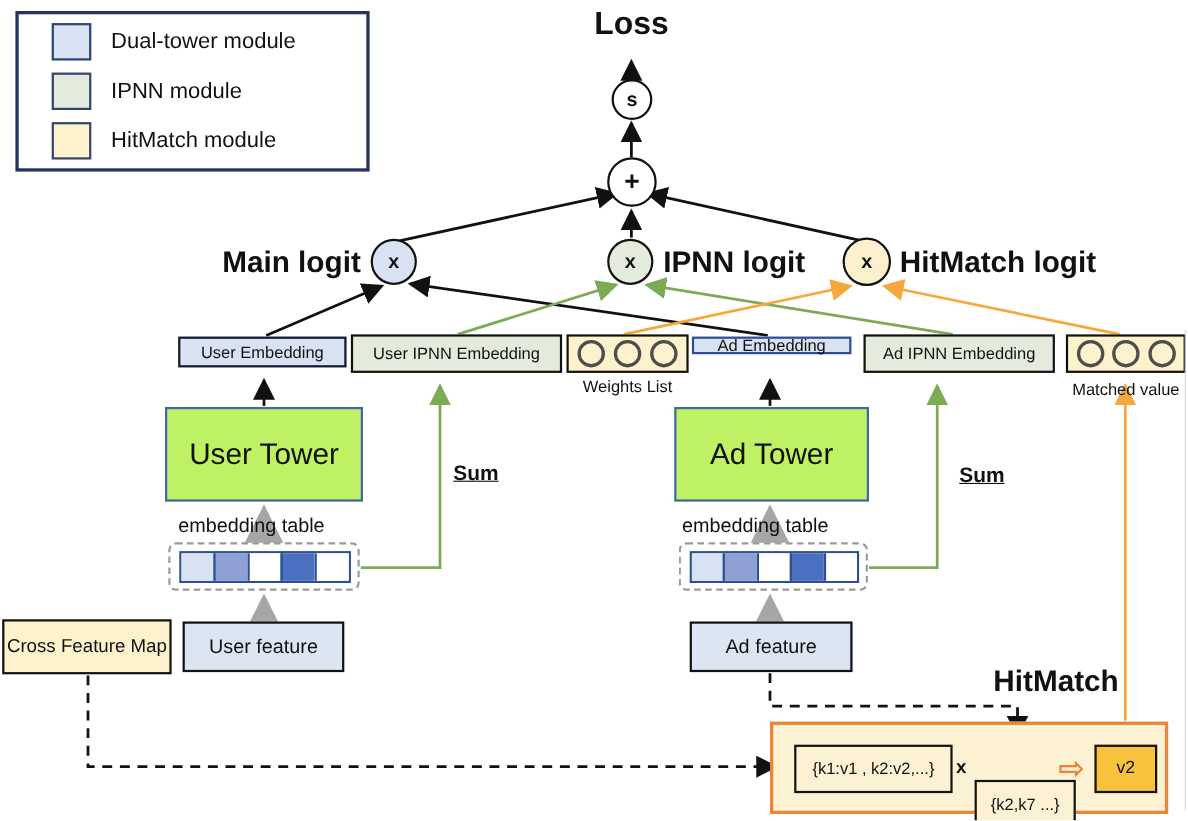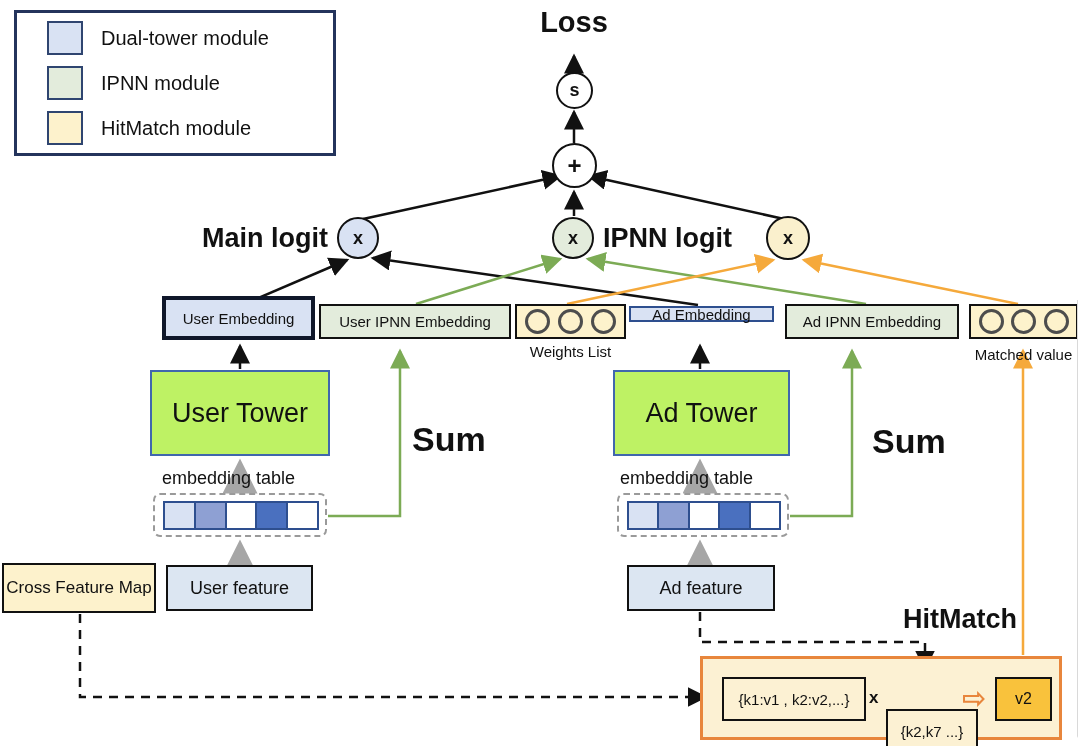--- a/index.html
+++ b/index.html
@@ -35,38 +35,38 @@
   .c-main { left:337px; top:217px; width:42px; height:42px; background:#d9e2f3; font-size:18px; font-weight:600;}
   .c-ipnn { left:552px; top:217px; width:42px; height:42px; background:#e3ecdc; font-size:18px; font-weight:600;}
   .c-hit  { left:766px; top:216px; width:44px; height:44px; background:#faf0cd; font-size:18px; font-weight:600;}
   .logit-label { font-size:27px; font-weight:bold; top:223px; }
   .l-main { left:150px; width:178px; text-align:right; }
   .l-ipnn { left:603px; }
   .l-hit  { left:818px; }
 
   
   .ebox { display:flex; align-items:center; justify-content:center; font-size:15px; }
-  .b-uemb { left:162px; top:296px; width:153px; height:44px; background:#d9e2f3; border:4px solid #0f172a; }
+  .b-uemb { left:162px; top:306px; width:153px; height:28px; background:#d9e2f3; border:2px solid #0f172a; }
   .b-uipnn { left:319px; top:304px; width:192px; height:35px; background:#e3ecdc; border:2.5px solid #111; }
   .b-weights { left:515px; top:304px; width:111px; height:35px; background:#fdf2cc; border:2.5px solid #111;
                display:flex; align-items:center; justify-content:space-evenly; }
   .b-ademb { left:629px; top:306px; width:145px; height:16px; background:#d9e2f3; border:2px solid #2e4f8f; }
   .b-adipnn { left:785px; top:304px; width:174px; height:35px; background:#e3ecdc; border:2.5px solid #111; }
   .b-matched { left:969px; top:304px; width:109px; height:35px; background:#fdf2cc; border:2.5px solid #111;
                display:flex; align-items:center; justify-content:space-evenly; }
   .ring { width:25px; height:25px; border-radius:50%; border:3px solid #4d4d4d; background:transparent; }
   .row-caption { font-size:15px; }
   .cap-weights { left:515px; top:343px; width:111px; text-align:center; }
   .cap-matched { left:967px; top:346px; width:113px; text-align:center; }
 
   
   .tower { background:#bef264; border:2.5px solid #4067ad; display:flex; align-items:center; justify-content:center; font-size:27px; }
   .t-user { left:150px; top:370px; width:180px; height:86px; }
   .t-ad   { left:613px; top:370px; width:177px; height:86px; }
-  .sum { font-size:34px; font-weight:bold; }
+  .sum { font-size:19px; font-weight:bold;text-decoration:underline; }
   .sum-left { left:412px; top:420px; }
   .sum-right { left:872px; top:422px; }
 
   
   .et-label { font-size:18px; }
   .etl-user { left:162px; top:468px; }
   .etl-ad { left:620px; top:468px; }
   .et-dash { border:2.5px dashed #9a9a9a; border-radius:7px; background:transparent; }
   .etd-user { left:153px; top:493px; width:174px; height:44px; }
   .etd-ad   { left:617px; top:493px; width:172px; height:44px; }
@@ -166,20 +166,21 @@
 
   <div class="abs loss">Loss</div>
   <div class="abs circle c-s">s</div>
   <div class="abs circle c-plus">+</div>
 
   <div class="abs logit-label l-main">Main logit</div>
   <div class="abs circle c-main">x</div>
   <div class="abs circle c-ipnn">x</div>
   <div class="abs logit-label l-ipnn">IPNN logit</div>
   <div class="abs circle c-hit">x</div>
+  <div class="abs logit-label l-hit">HitMatch logit</div>
 
   <div class="abs ebox b-uemb">User Embedding</div>
   <div class="abs ebox b-uipnn">User IPNN Embedding</div>
   <div class="abs b-weights">
     <span class="ring"></span>
     <span class="ring"></span>
     <span class="ring"></span>
   </div>
   <div class="abs ebox b-ademb">Ad Embedding</div>
   <div class="abs ebox b-adipnn">Ad IPNN Embedding</div>

